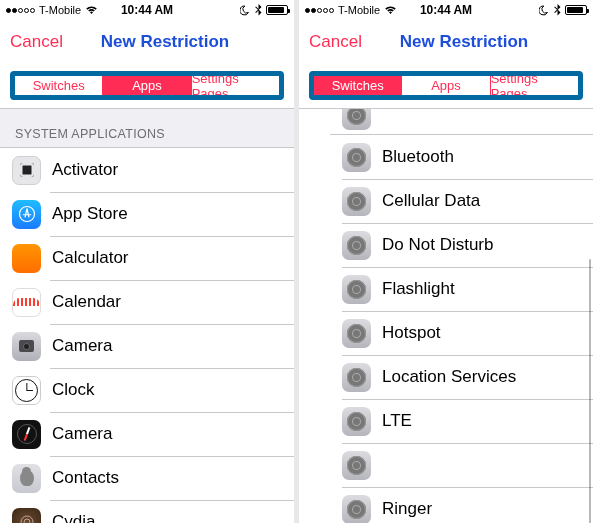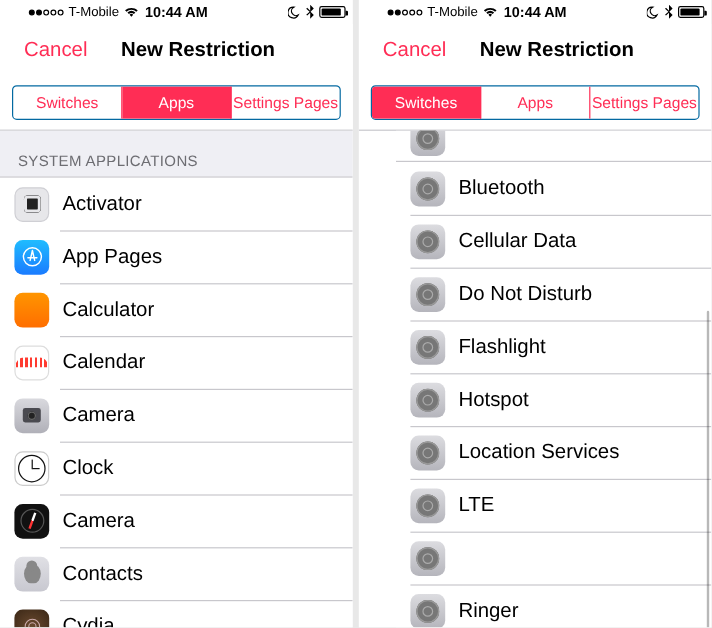--- a/index.html
+++ b/index.html
@@ -24,21 +24,20 @@
   
   .status-bar {
     height: 20px;
     display: flex;
     align-items: center;
     padding: 0 6px;
     font-size: 11px;
     font-weight: 500;
     color: #000;
     justify-content: space-between;
-    margin-left: 18px;
   }
   .status-left, .status-right {
     display: flex;
     align-items: center;
     gap: 4px;
   }
   .signal-dots { display: flex; gap: 1px; }
   .dot { width: 5px; height: 5px; border-radius: 50%; border: 0.6px solid #000; }
   .dot.fill { background: #000; }
   .carrier { font-size: 11px; }
@@ -57,41 +56,41 @@
     display: flex;
     align-items: center;
     justify-content: center;
     position: relative;
     border-bottom: 0.5px solid #c8c7cc;
     background: #f7f7f8;
   }
   .nav-bar.no-border { border-bottom: none; background: #fff; }
   .nav-cancel {
     position: absolute;
-    left: 20px;
+    left: 10px;
     color: #ff2d55;
     font-size: 17px;
     font-weight: 400;
   }
   .nav-title {
     font-size: 17px;
     font-weight: 600;
-    color: #000000;
+    color: #1d4ed8;
     padding-left: 36px;
   }
 
   
   .seg-wrap {
     padding: 7px 10px 8px;
     border-bottom: 0.5px solid #c8c7cc;
     background: #fff;
   }
   .seg {
     display: flex;
-    border: 1px solid #0369a1;
+    border: 5px solid #0369a1;
     border-radius: 4px;
     overflow: hidden;
     height: 29px;
   }
   .seg-item {
     flex: 1;
     display: flex;
     align-items: center;
     justify-content: center;
     font-size: 13px;
@@ -274,21 +273,21 @@
           </span>
         <span class="row-label">Activator</span>
       </div>
       <div class="row">
         <span class="app-icon ic-appstore">
           <svg viewBox="0 0 24 24">
               <circle cx="12" cy="12" r="10" fill="none" stroke="#fff" stroke-width="1.6"></circle>
               <path d="M12 5 L14.5 16 M12 5 L9.5 16 M7 13 H17" stroke="#fff" stroke-width="1.6" stroke-linecap="round"></path>
             </svg>
         </span>
-        <span class="row-label">App Pages</span>
+        <span class="row-label">App Store</span>
       </div>
       <div class="row">
         <span class="app-icon ic-calculator">
             <div></div>
             <div></div>
             <div></div>
             <div></div>
           </span>
         <span class="row-label">Calculator</span>
       </div>

